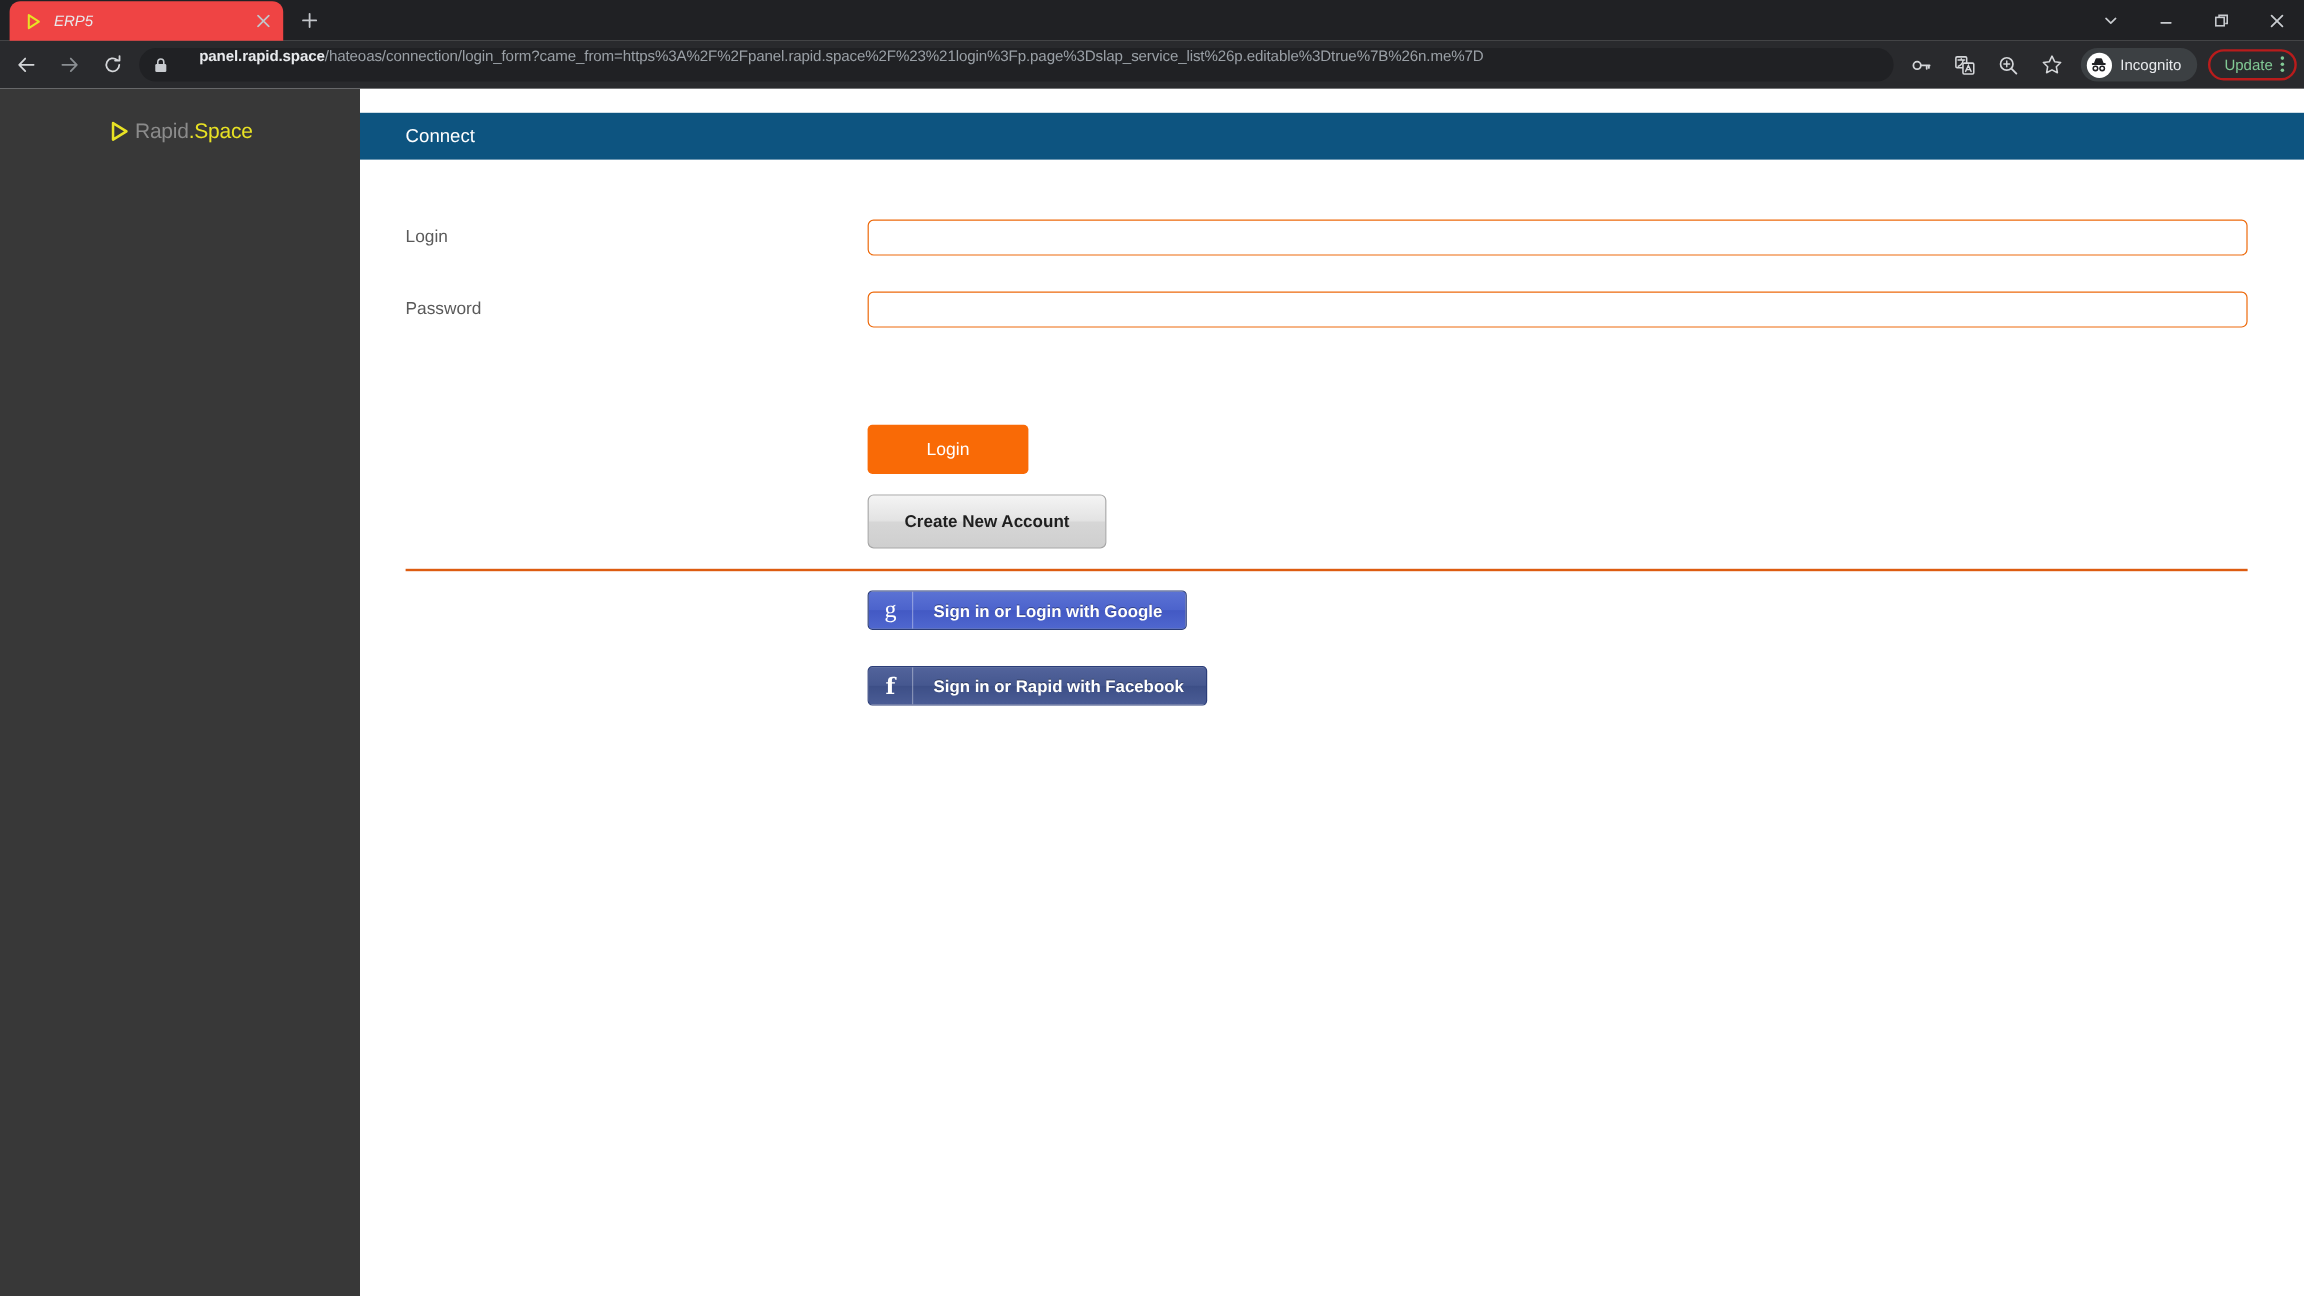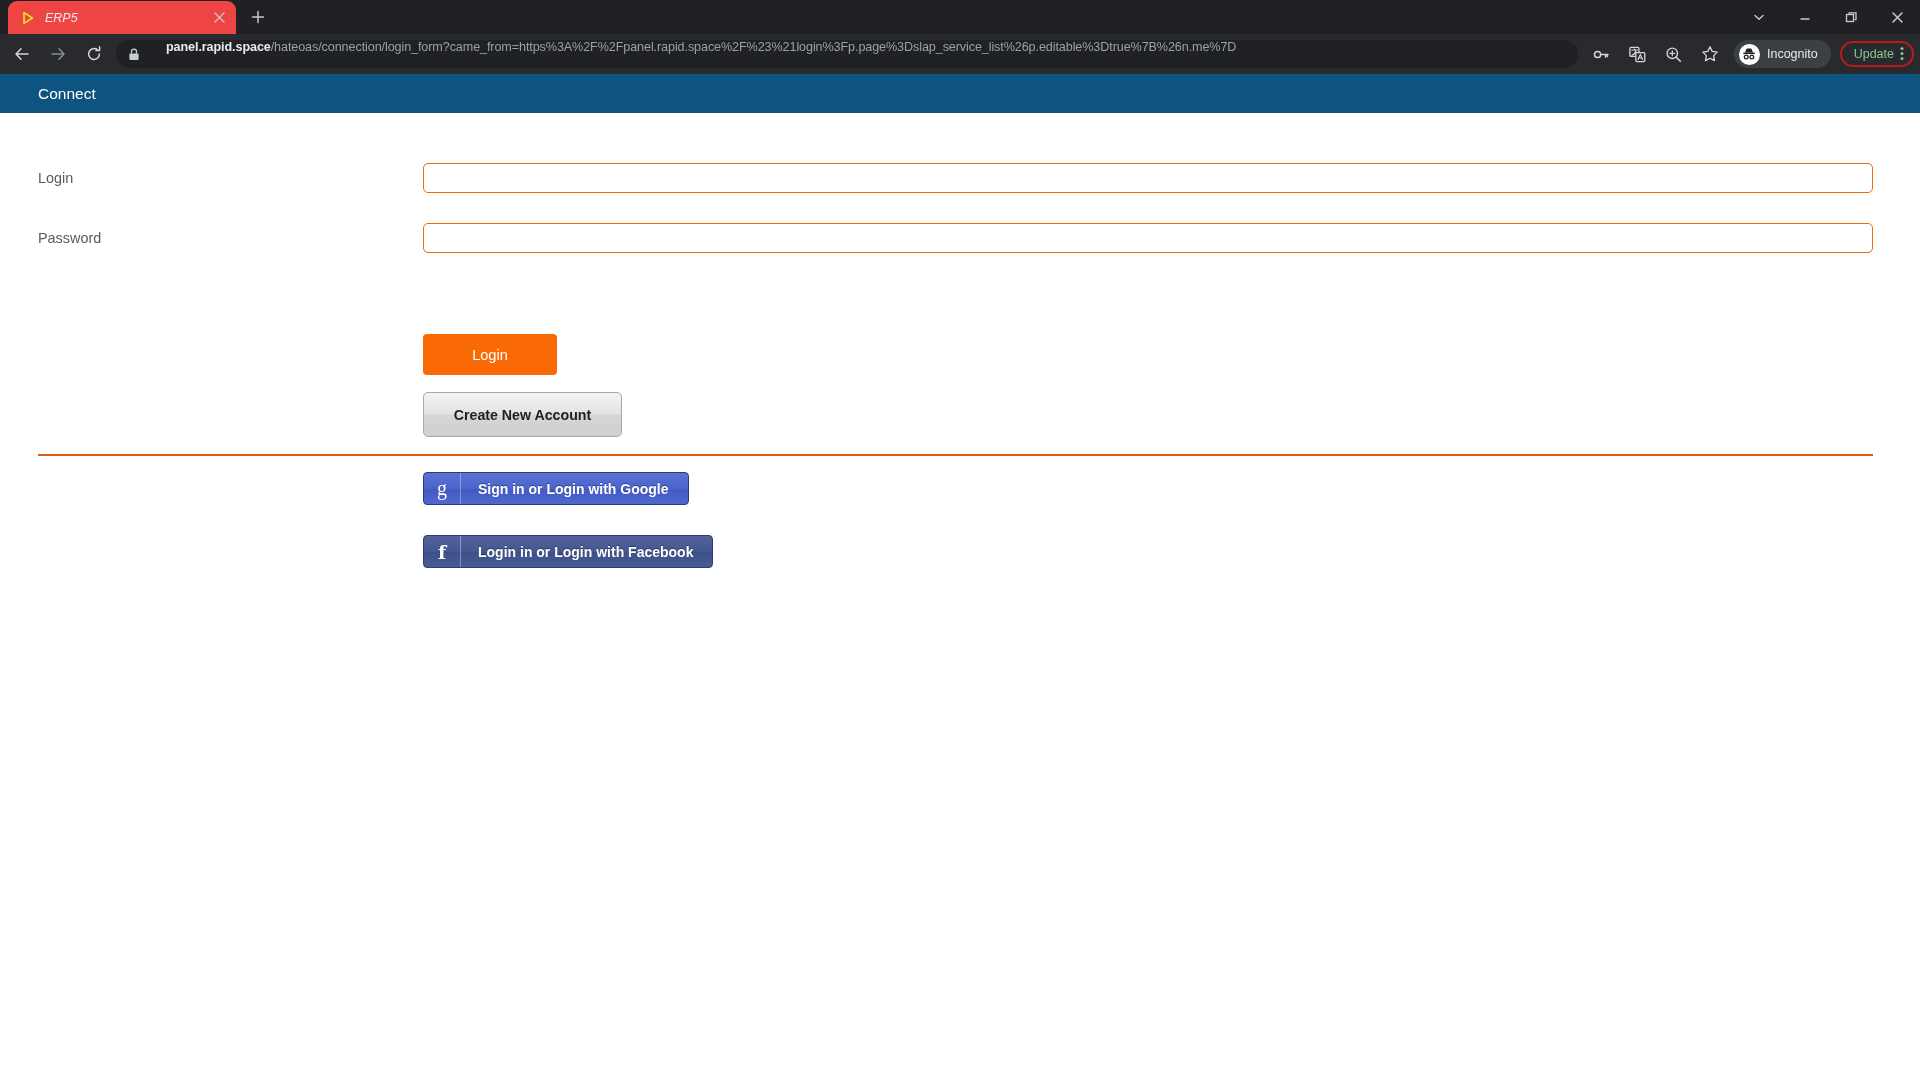--- a/index.html
+++ b/index.html
@@ -108,21 +108,21 @@
   .logo { display: flex; align-items: center; gap: 2px; height: 26px; }
   .logo-mark { width: 21px; height: 21px; flex: 0 0 21px; }
   .logo-text { font-size: 17.5px; letter-spacing: -0.2px; font-weight: 400; }
   .logo-rapid { color: #8b8b8b; }
   .logo-space { color: #e8e224; }
 
   .content { flex: 1; display: flex; flex-direction: column; min-width: 0; }
 
   .page-header {
     height: 39px; flex: 0 0 39px; background: #0d5480;
-    display: flex; align-items: center; padding-left: 38px;
+    display: flex; align-items: center; padding-left: 38px; margin-top: 20px;
   }
   .page-header-title { color: #ffffff; font-size: 15.5px; }
 
   .form-area { flex: 1; padding: 50px 0 0 0; position: relative; }
 
   .form-row {
     display: flex; align-items: center;
     padding-left: 38px; padding-right: 47px;
     margin-bottom: 30px;
   }
@@ -326,20 +326,30 @@
             <circle cx="2" cy="7.5" r="1.5" fill="#81c995"></circle>
             <circle cx="2" cy="12.6" r="1.5" fill="#81c995"></circle>
           </svg>
         </span>
       </div>
     </div>
   </div>
 
   <div class="viewport">
 
+    <div class="sidebar">
+      <div class="logo">
+        <span class="logo-mark">
+          <svg width="21" height="21" viewBox="0 0 21 21">
+            <path d="M5.2 3.6 L16.4 10.5 L5.2 17.4 Z" fill="none" stroke="#e8e224" stroke-width="2.1" stroke-linejoin="round"></path>
+          </svg>
+        </span>
+        <span class="logo-text"><span class="logo-rapid">Rapid</span><span class="logo-space">.Space</span></span>
+      </div>
+    </div>
 
     <div class="content">
 
       <div class="page-header">
         <span class="page-header-title">Connect</span>
       </div>
 
       <div class="form-area">
 
         <div class="form-row">
@@ -359,19 +369,19 @@
 
         <div class="divider"></div>
 
         <div class="social-btn social-google">
           <span class="social-icon social-icon-g">g</span>
           <span class="social-label">Sign in or Login with Google</span>
         </div>
 
         <div class="social-btn social-facebook">
           <span class="social-icon social-icon-f">f</span>
-          <span class="social-label">Login in or Login with Facebook</span>
+          <span class="social-label">Sign in or Rapid with Facebook</span>
         </div>
 
       </div>
     </div>
   </div>
 </div>
 
 </body></html>

